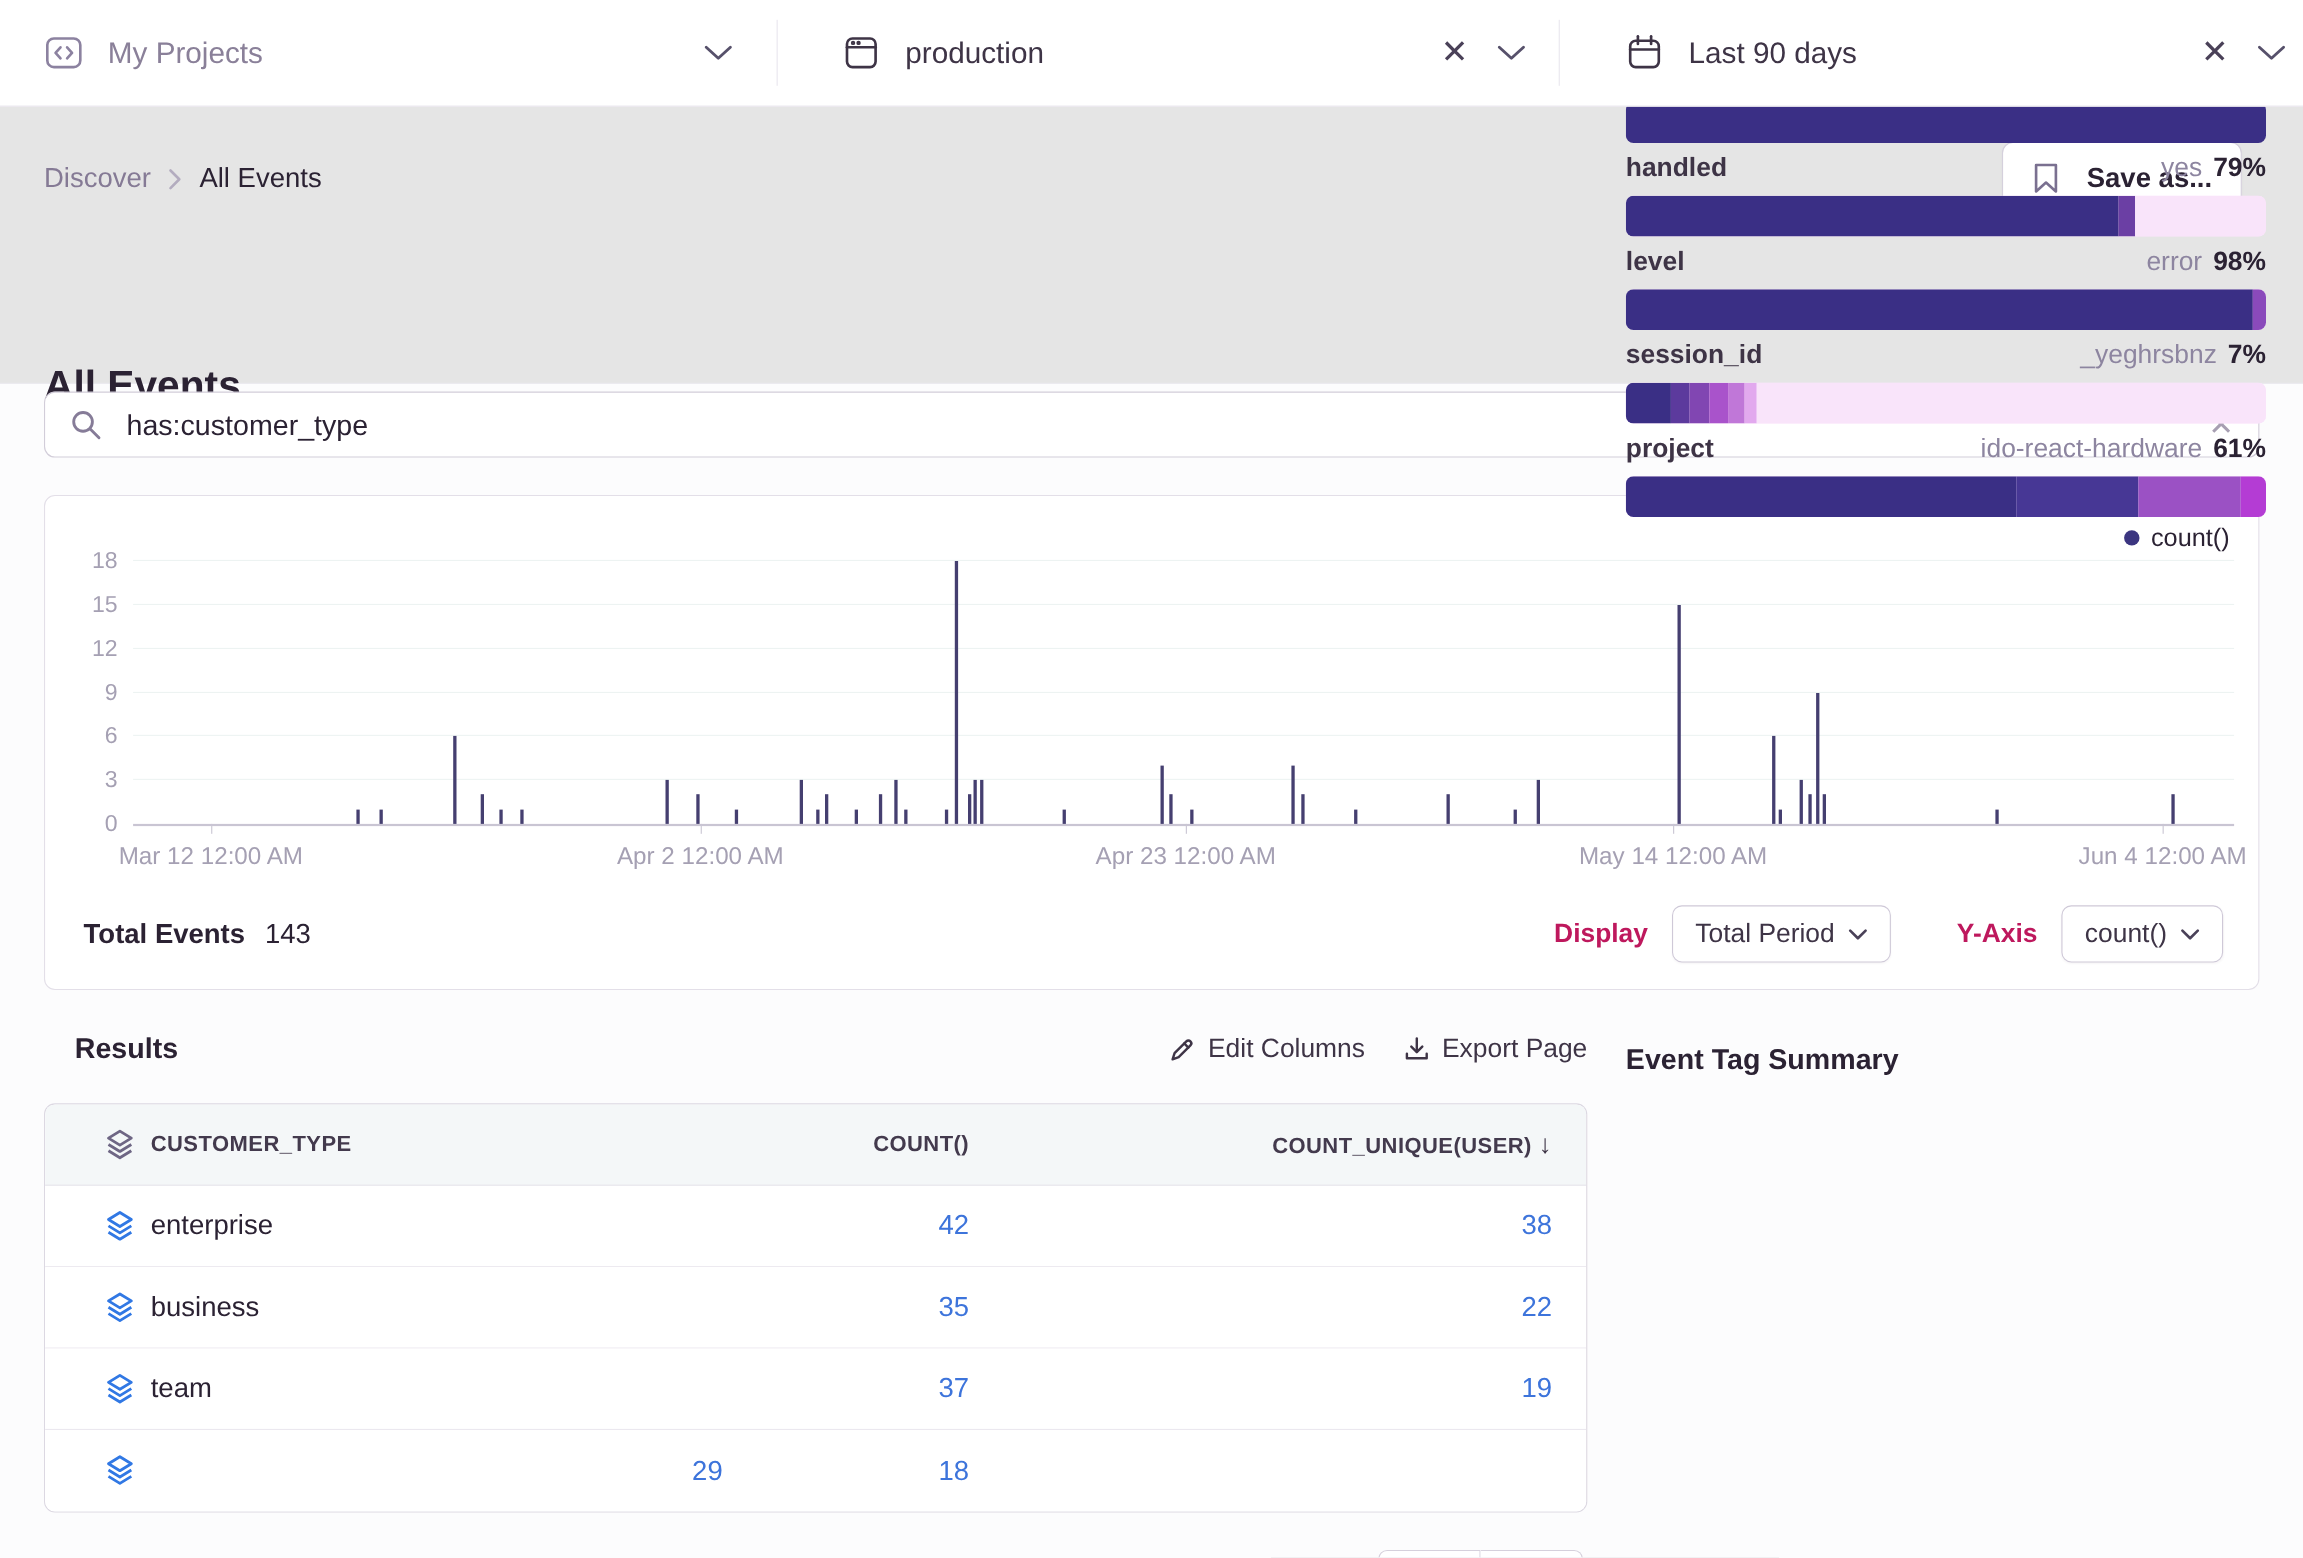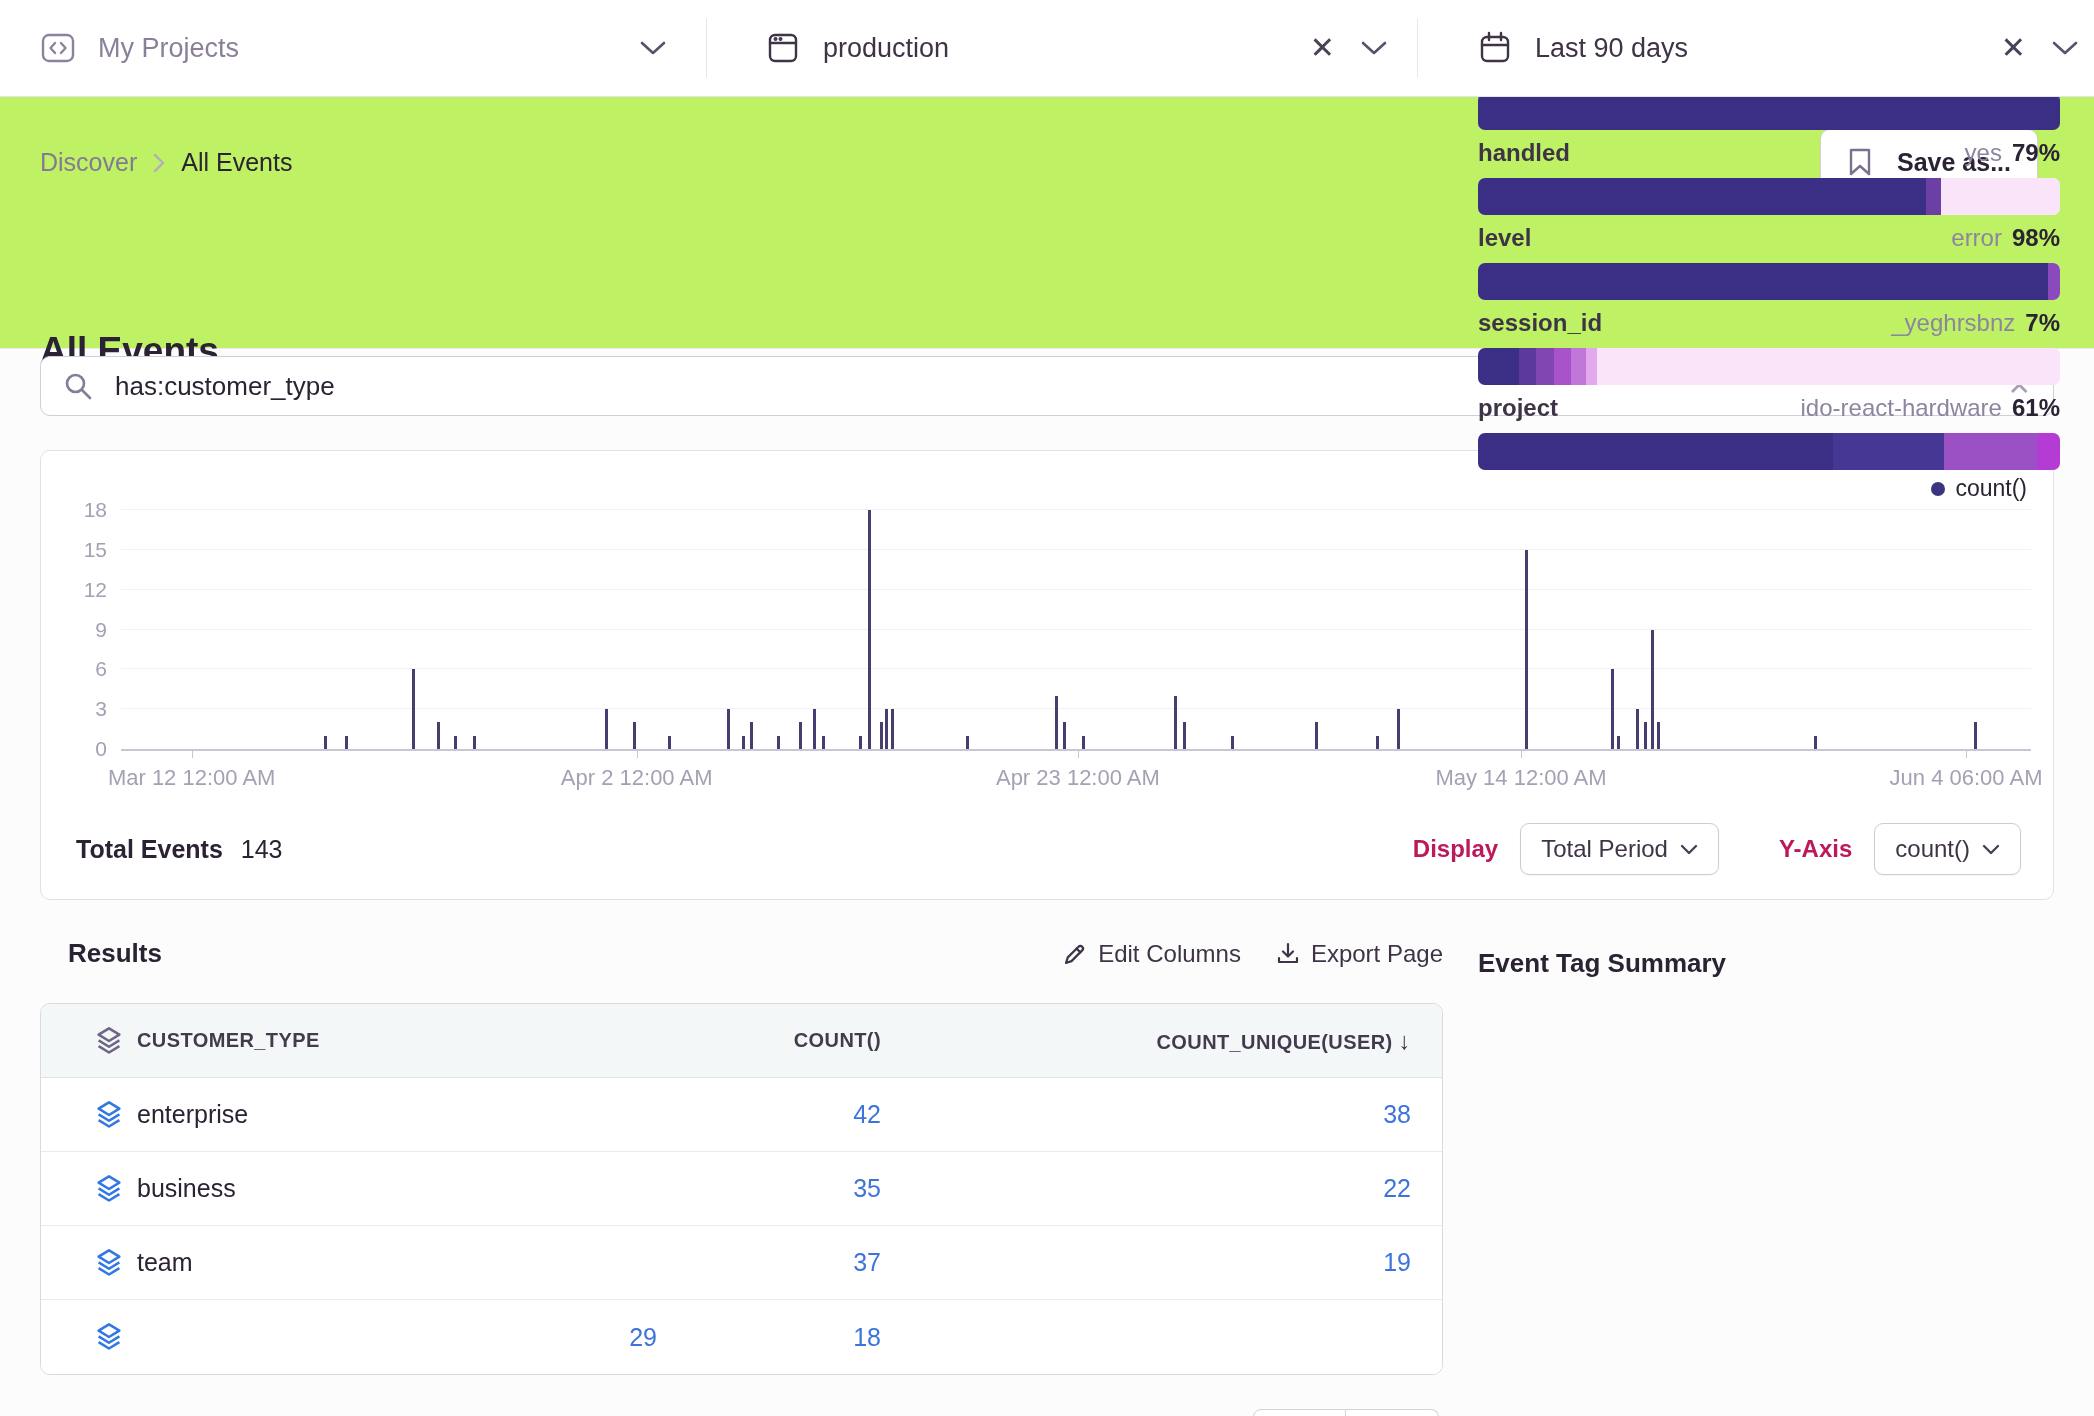--- a/index.html
+++ b/index.html
@@ -16,21 +16,21 @@
   .tb-sep{width:1px;background:#e9e6ee;height:60px;align-self:center;}
   .tb-label{font-size:27px;margin-left:22px;white-space:nowrap;}
   .tb-label.muted{color:#8a8099;}
   .tb-label.dark{color:#3e3446;font-weight:500;}
   .tb-spacer{flex:1;}
   .tb-ctl{display:flex;align-items:center;gap:26px;color:#57516b;}
   .icon{display:inline-flex;align-items:center;justify-content:center;}
   .xglyph{font-size:30px;color:#4a4158;line-height:1;cursor:pointer;}
 
   
-  .page-header{position:absolute;left:0;top:96px;width:2094px;height:253px;background:#bef264;
+  .page-header{position:absolute;left:0;top:96px;width:2094px;height:253px;background:#e5e5e5;
                border-bottom:1px solid #eceaf0;box-sizing:border-box;}
   .crumbs{position:absolute;left:40px;top:52px;display:flex;align-items:center;gap:16px;font-size:25px;}
   .crumb-link{color:#857a95;cursor:pointer;}
   .crumb-current{color:#2b2233;}
   .save-btn{position:absolute;right:56px;top:33px;height:66px;display:flex;align-items:center;gap:24px;
             background:#fff;border:1px solid #d5d0dc;border-radius:10px;padding:0 26px;
             font-size:25px;font-weight:700;color:#2b2233;box-shadow:0 2px 3px rgba(43,34,51,.04);cursor:pointer;}
   .page-title{position:absolute;left:40px;top:234px;font-size:37px;font-weight:600;color:#2b2233;}
 
   
@@ -220,21 +220,21 @@
         <div class="ylab" style="bottom: 227px;">18</div>
         <div class="xtick" style="left: 3.7%;"></div>
         <div class="xlab" style="left: 3.7%; margin-top: 16px;">Mar 12 12:00 AM</div>
         <div class="xtick" style="left: 27%;"></div>
         <div class="xlab" style="left: 27%;">Apr 2 12:00 AM</div>
         <div class="xtick" style="left: 50.1%;"></div>
         <div class="xlab" style="left: 50.1%;">Apr 23 12:00 AM</div>
         <div class="xtick" style="left: 73.3%;"></div>
         <div class="xlab" style="left: 73.3%;">May 14 12:00 AM</div>
         <div class="xtick" style="left: 96.6%;"></div>
-        <div class="xlab" style="left: 96.6%;">Jun 4 06:00 AM</div>
+        <div class="xlab" style="left: 96.6%;">Jun 4 12:00 AM</div>
         <div class="bar" style="left: calc(10.7% - 1.5px); height: 13.2778px; background: rgb(69, 63, 112);"></div>
         <div class="bar" style="left: calc(11.8% - 1.5px); height: 13.2778px; background: rgb(69, 63, 112);"></div>
         <div class="bar" style="left: calc(15.3% - 1.5px); height: 79.6667px; background: rgb(69, 63, 112);"></div>
         <div class="bar" style="left: calc(16.6% - 1.5px); height: 26.5556px; background: rgb(69, 63, 112);"></div>
         <div class="bar" style="left: calc(17.5% - 1.5px); height: 13.2778px; background: rgb(69, 63, 112);"></div>
         <div class="bar" style="left: calc(18.5% - 1.5px); height: 13.2778px; background: rgb(69, 63, 112);"></div>
         <div class="bar" style="left: calc(25.4% - 1.5px); height: 39.8333px; background: rgb(69, 63, 112);"></div>
         <div class="bar" style="left: calc(26.9% - 1.5px); height: 26.5556px; background: rgb(69, 63, 112);"></div>
         <div class="bar" style="left: calc(28.7% - 1.5px); height: 13.2778px; background: rgb(69, 63, 112);"></div>
         <div class="bar" style="left: calc(31.8% - 1.5px); height: 39.8333px; background: rgb(69, 63, 112);"></div>

